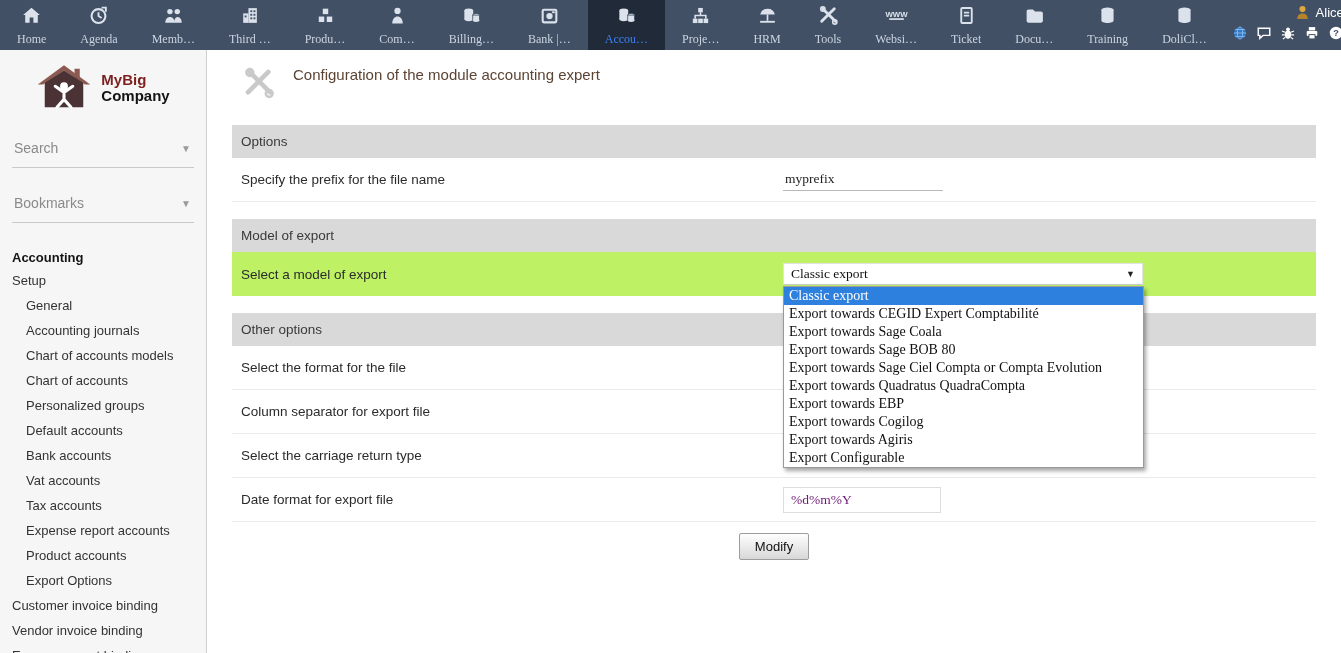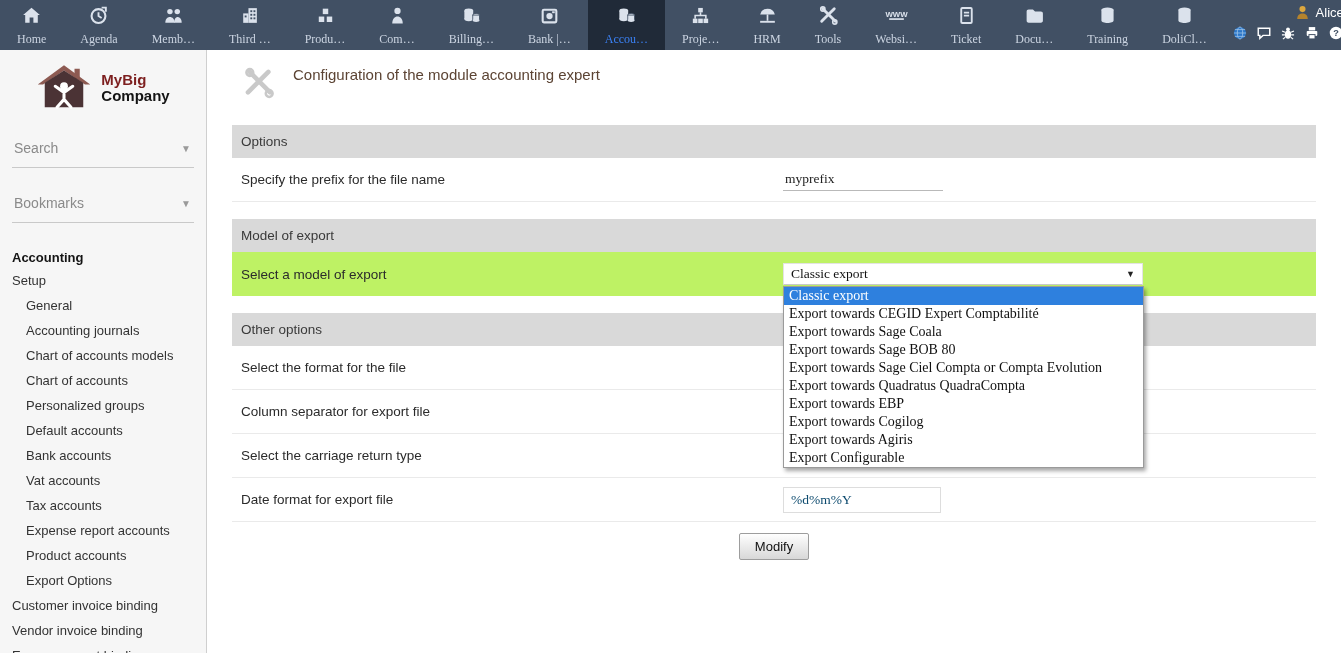--- a/index.html
+++ b/index.html
@@ -46,21 +46,21 @@
   .table { margin-top:19px; }
   .sec { margin-top:17px; }
   .sec:first-child { margin-top:0; }
   .sec-header { background:#d9d9d9; color:#3a3a3a; font-size:13.5px; padding:9px 9px; }
   .row { display:flex; align-items:center; height:44px; border-bottom:1px solid #eaeaea; font-size:13.5px; color:#2b2b2b; }
   .row .lbl { flex:0 0 551px; padding-left:9px; }
   .row .fld { flex:1; position:relative; display:flex; align-items:center; height:100%;font-family:Liberation Serif, serif; }
   .row.hl { background:#bef264; border-bottom:0; }
   .inp-underline { border:0; border-bottom:1px solid #b9b9b9; background:transparent; width:160px;
                    font:inherit; padding:2px 2px 3px; color:#222; }
-  .inp-box { width:158px; height:26px; border:1px solid #ddd; font:inherit; padding:0 7px; color:#0c4a6e; }
+  .inp-box { width:158px; height:26px; border:1px solid #ddd; font:inherit; padding:0 7px; color:#701a75; }
   .selectbox { width:360px; height:22px; background:#fff; display:flex; align-items:center; justify-content:space-between;
                padding:0 7px; border:1px solid #e3e3e3; border-bottom:1px solid #c9c9c9; cursor:pointer; font-size:13.5px; color:#111; }
   .selectbox .caret { font-size:9px; color:#222; }
   .selectbox.small { width:85px; }
   .btn-row { display:flex; justify-content:center; padding:11px 0 0; }
   .btn { background:linear-gradient(#fefefe,#d8d8d8); border:1px solid #9d9d9d; border-radius:2px;
          padding:5px 15px; font-size:13px; color:#111; cursor:pointer; font-family:inherit; }
 
   
   .dropdown { position:absolute; left:0; top:34px; width:361px; background:#fff; border:1px solid #9a9a9a;

